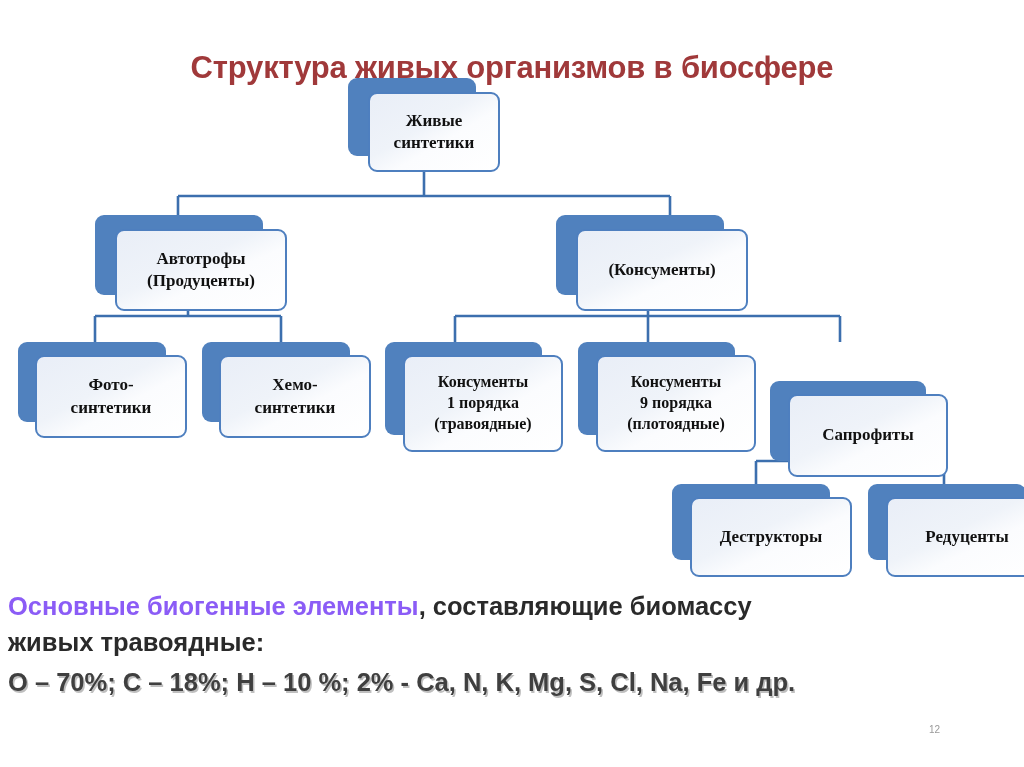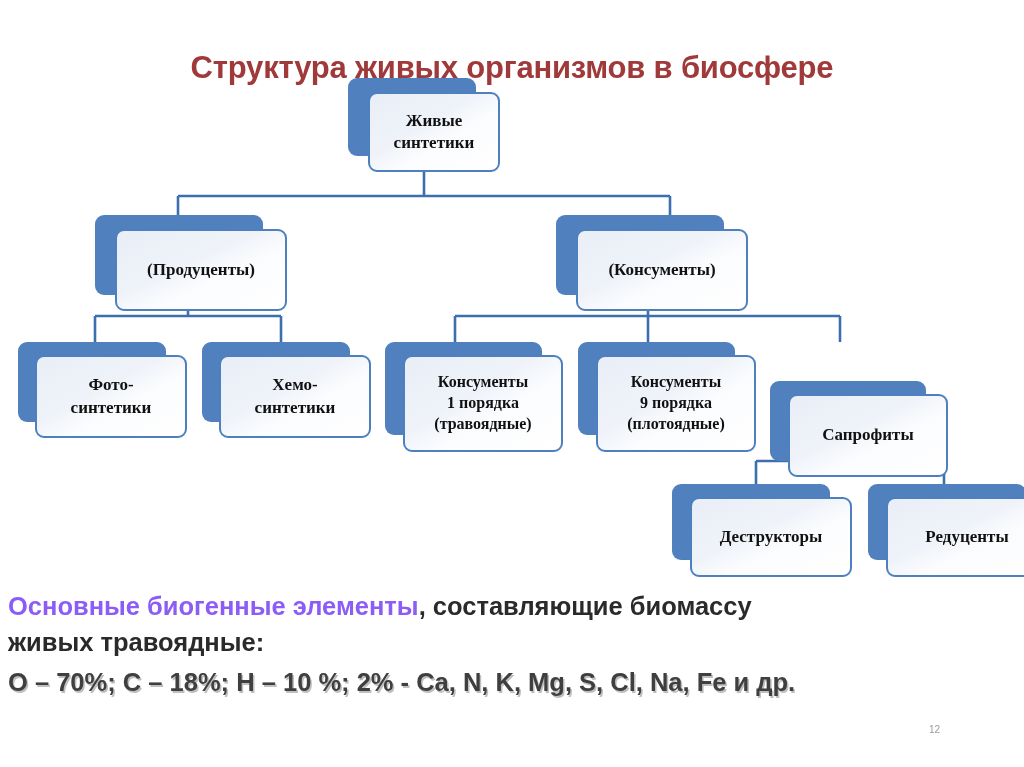--- a/index.html
+++ b/index.html
@@ -123,20 +123,21 @@
           <div>Живые</div>
           <div>синтетики</div>
         </div>
       </div>
     </div>
 
     <div class="node" style="left:95px;top:215px;width:192px;height:100px;">
       <div class="shadow" style="left:0;top:0;width:168px;height:80px;"></div>
       <div class="face" style="left:20px;top:14px;width:172px;height:82px;">
         <div class="label lbl-md">
+          <div>Автотрофы</div>
           <div>(Продуценты)</div>
         </div>
       </div>
     </div>
 
     <div class="node" style="left:556px;top:215px;width:192px;height:100px;">
       <div class="shadow" style="left:0;top:0;width:168px;height:80px;"></div>
       <div class="face" style="left:20px;top:14px;width:172px;height:82px;">
         <div class="label lbl-md">
           <div>(Консументы)</div>

